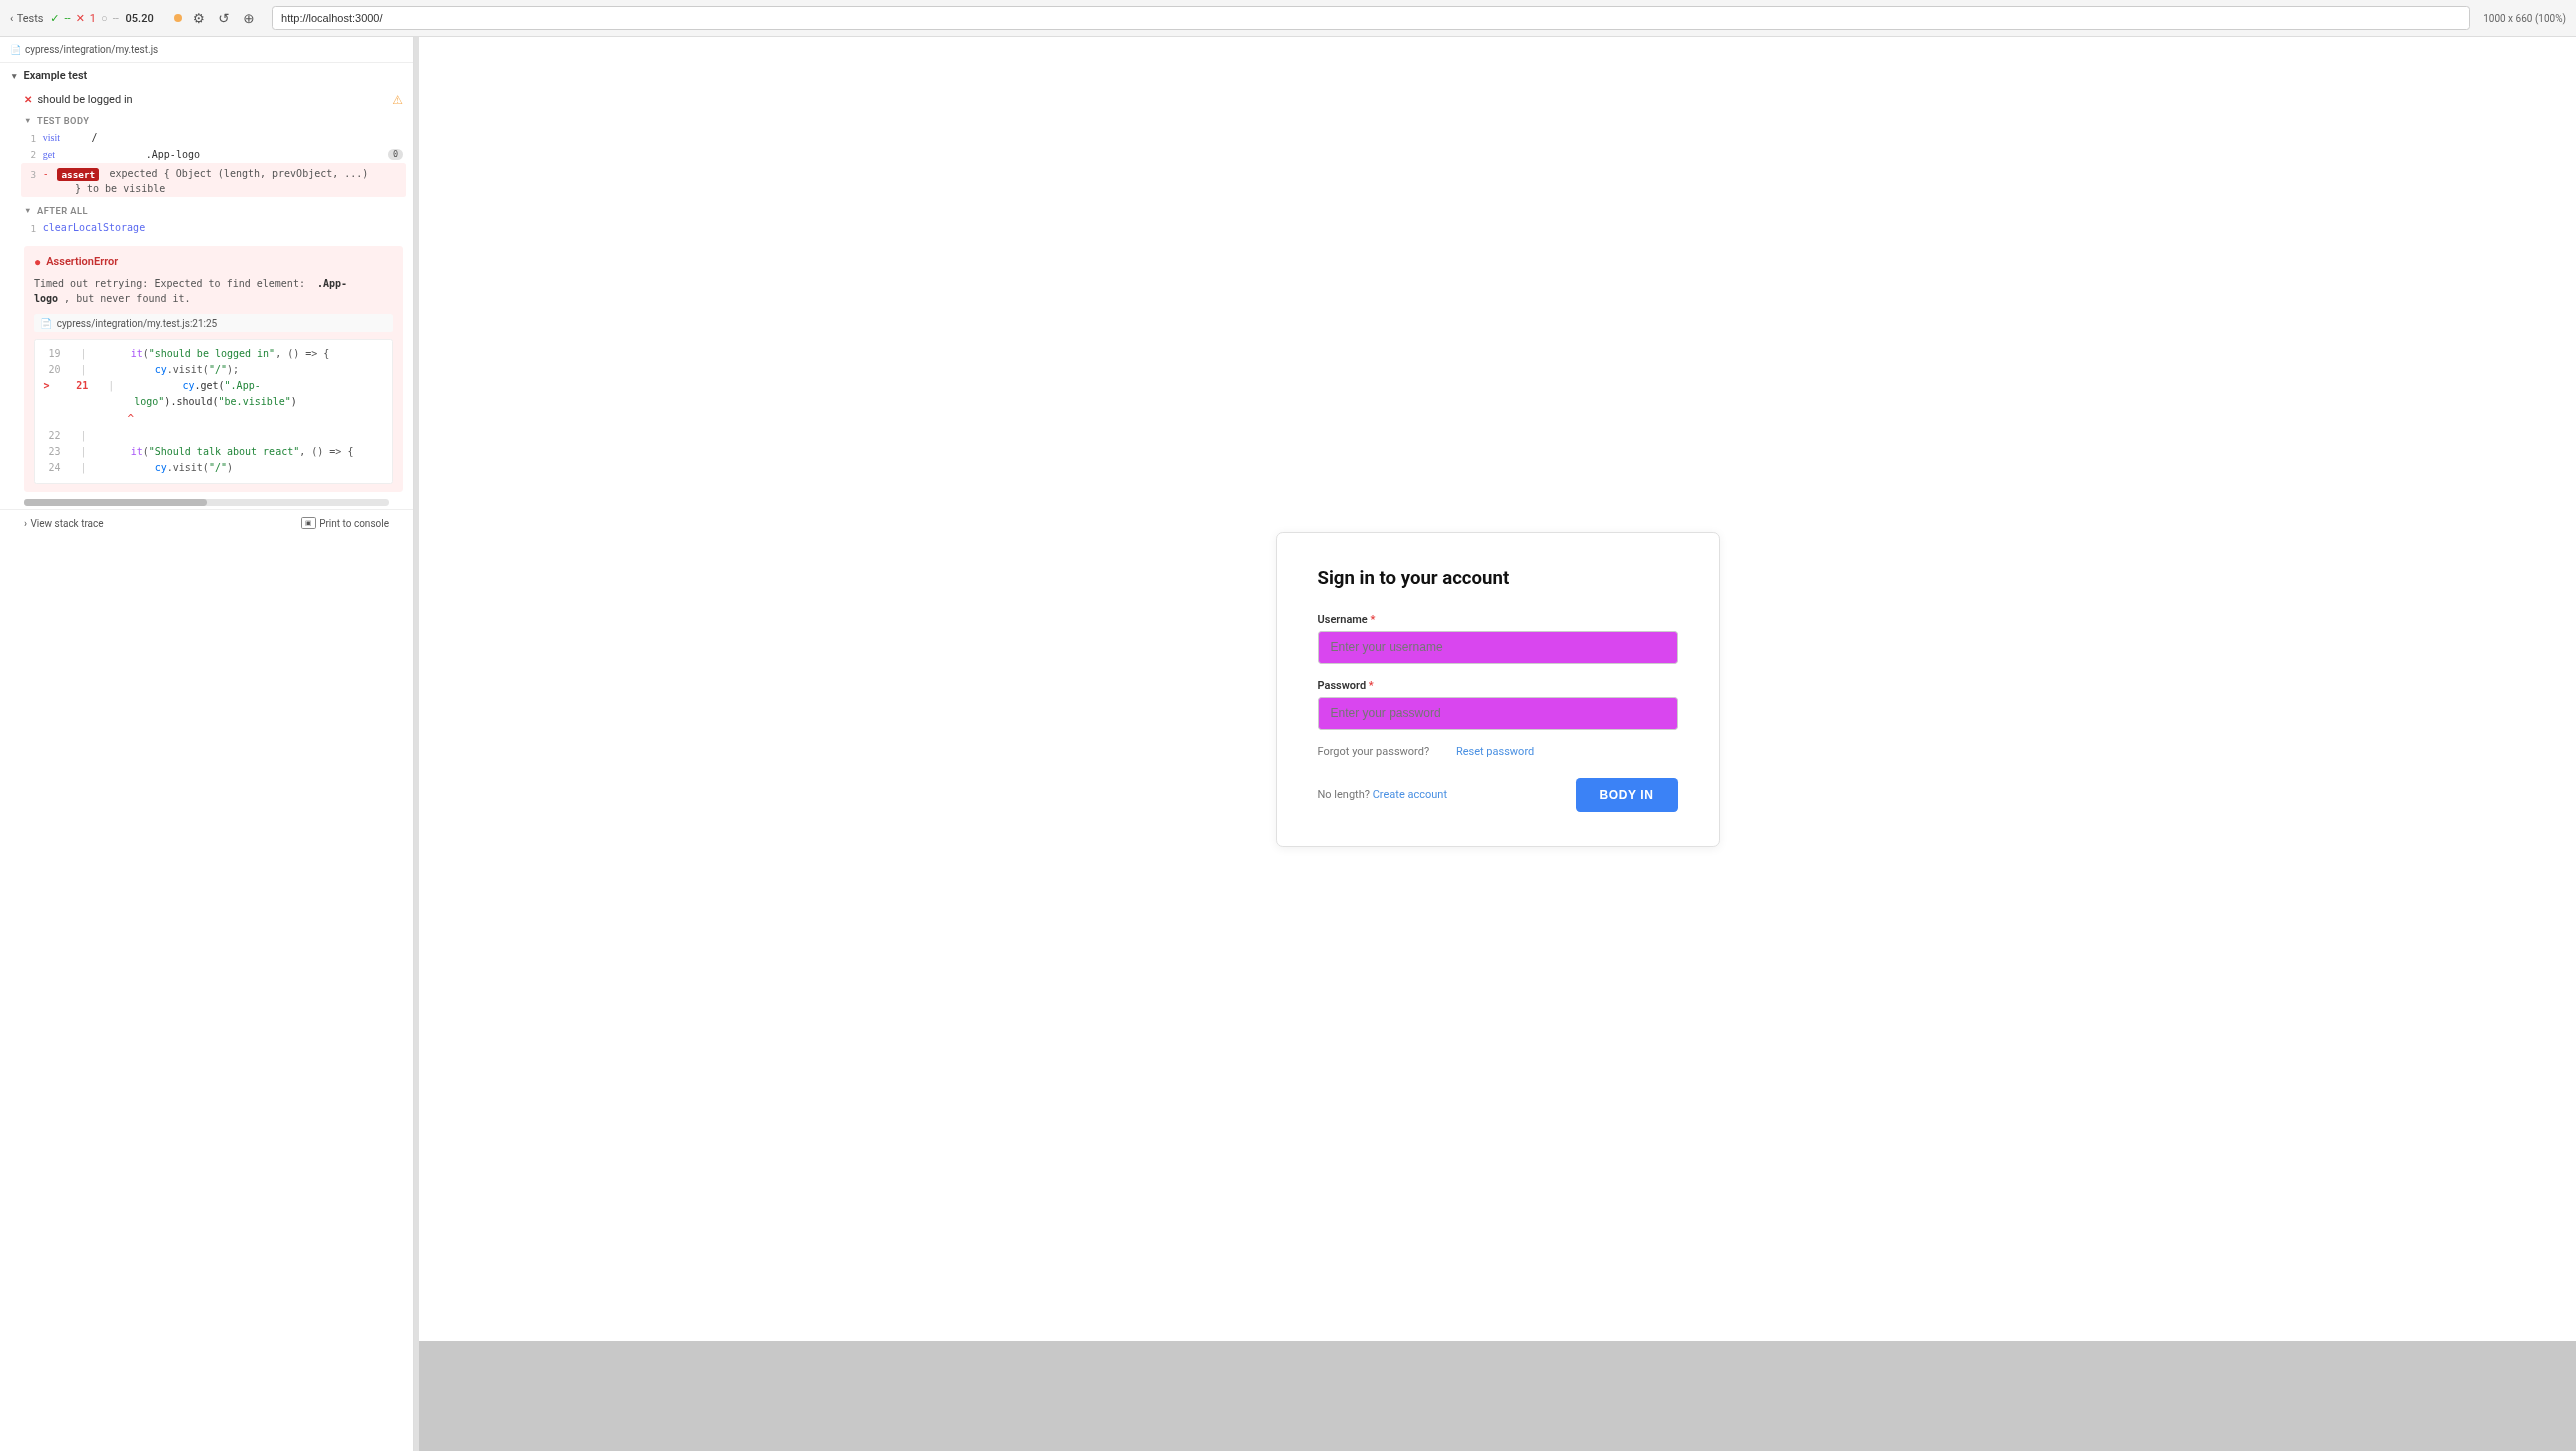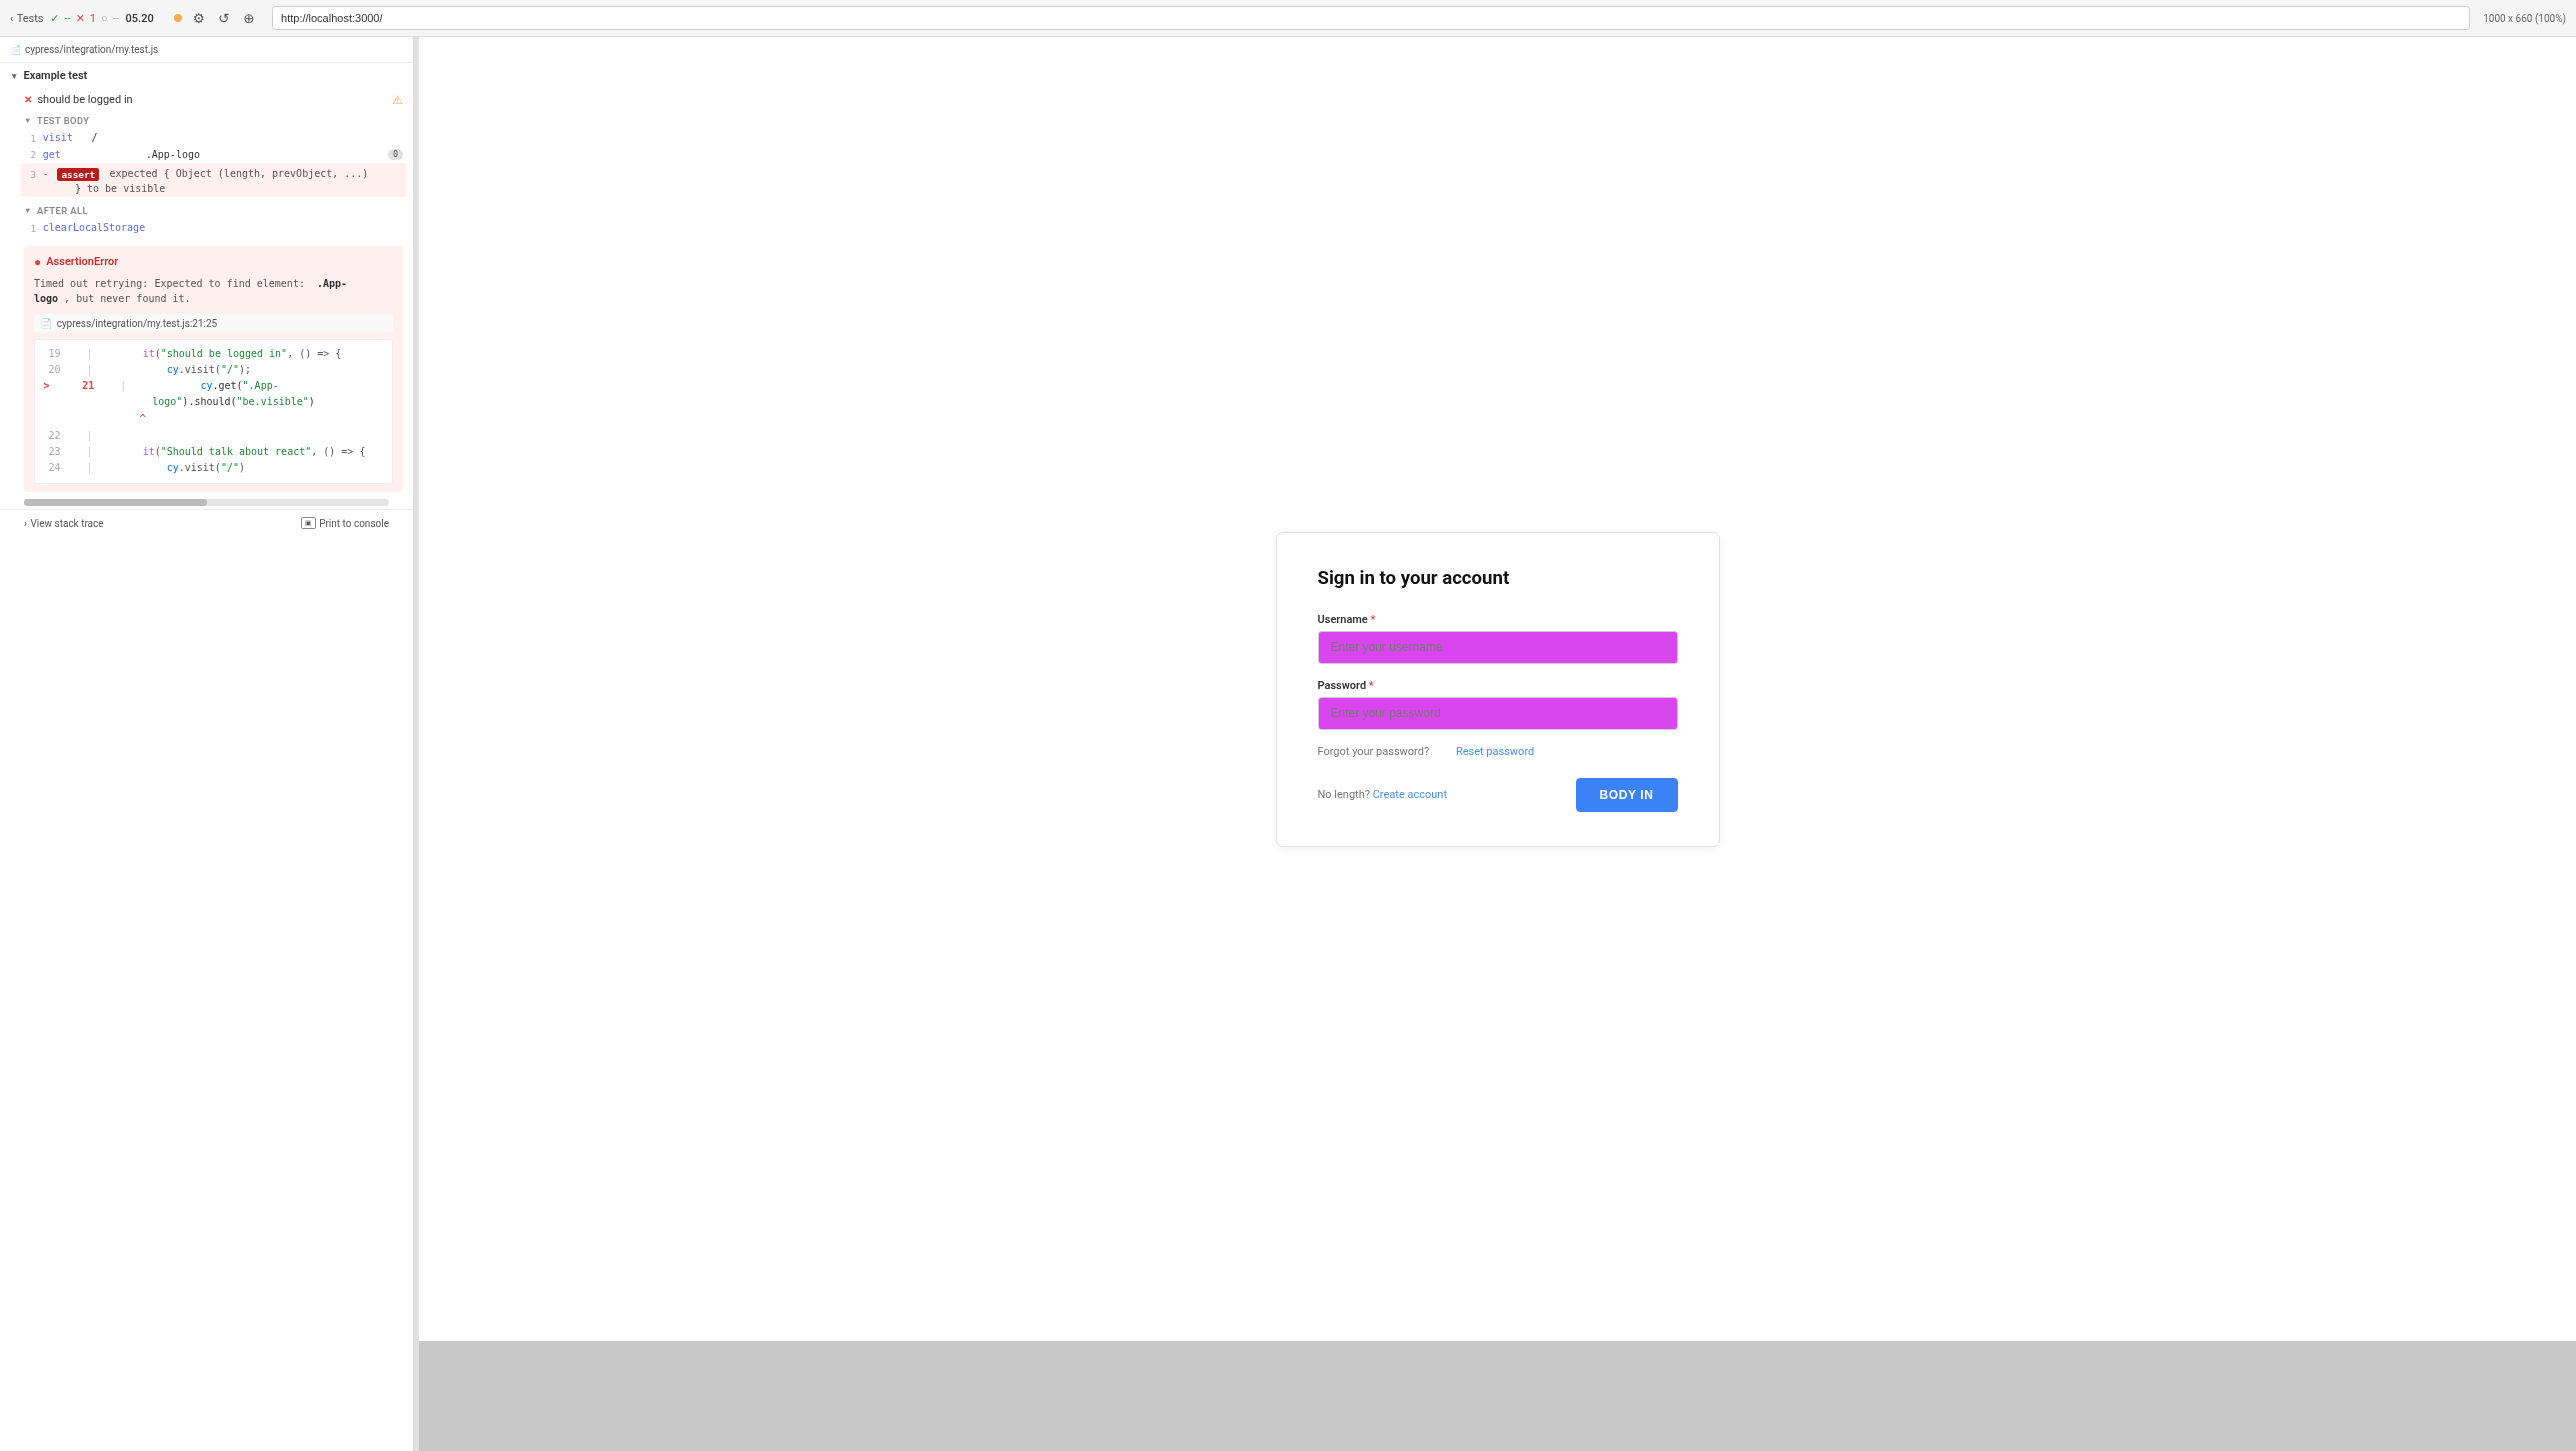--- a/index.html
+++ b/index.html
@@ -181,20 +181,21 @@
     .cmd-num {
       color: #aaa;
       min-width: 12px;
       text-align: right;
       font-size: 9.3px;
       padding-top: 0.8px;
     }
     .cmd-name {
       color: #5b6af0;
       min-width: 42px;
+      font-family: Liberation Serif, serif;
     }
     .cmd-args {
       color: #333;
       flex: 1;
     }
     .cmd-badge {
       background: #e0e0e0;
       border-radius: 8.5px;
       padding: 0.8px 5px;
       font-size: 8.5px;
@@ -288,21 +289,21 @@
       border-radius: 2.5px;
       padding: 6.8px 8.5px;
       font-family: 'SFMono-Regular', Consolas, monospace;
       font-size: 10px;
       line-height: 1.6;
       color: #333;
       overflow-x: auto;
     }
     .code-line {
       display: flex;
-      gap: 26px;
+      gap: 20px;
     }
     .code-line-num {
       color: #aaa;
       min-width: 17px;
       text-align: right;
       user-select: none;
     }
     .code-line-sep { color: #ccc; }
     .code-line-content { color: #555; flex: 1; }
     .code-line.highlighted .code-line-num { color: #e53e3e; font-weight: bold; }

